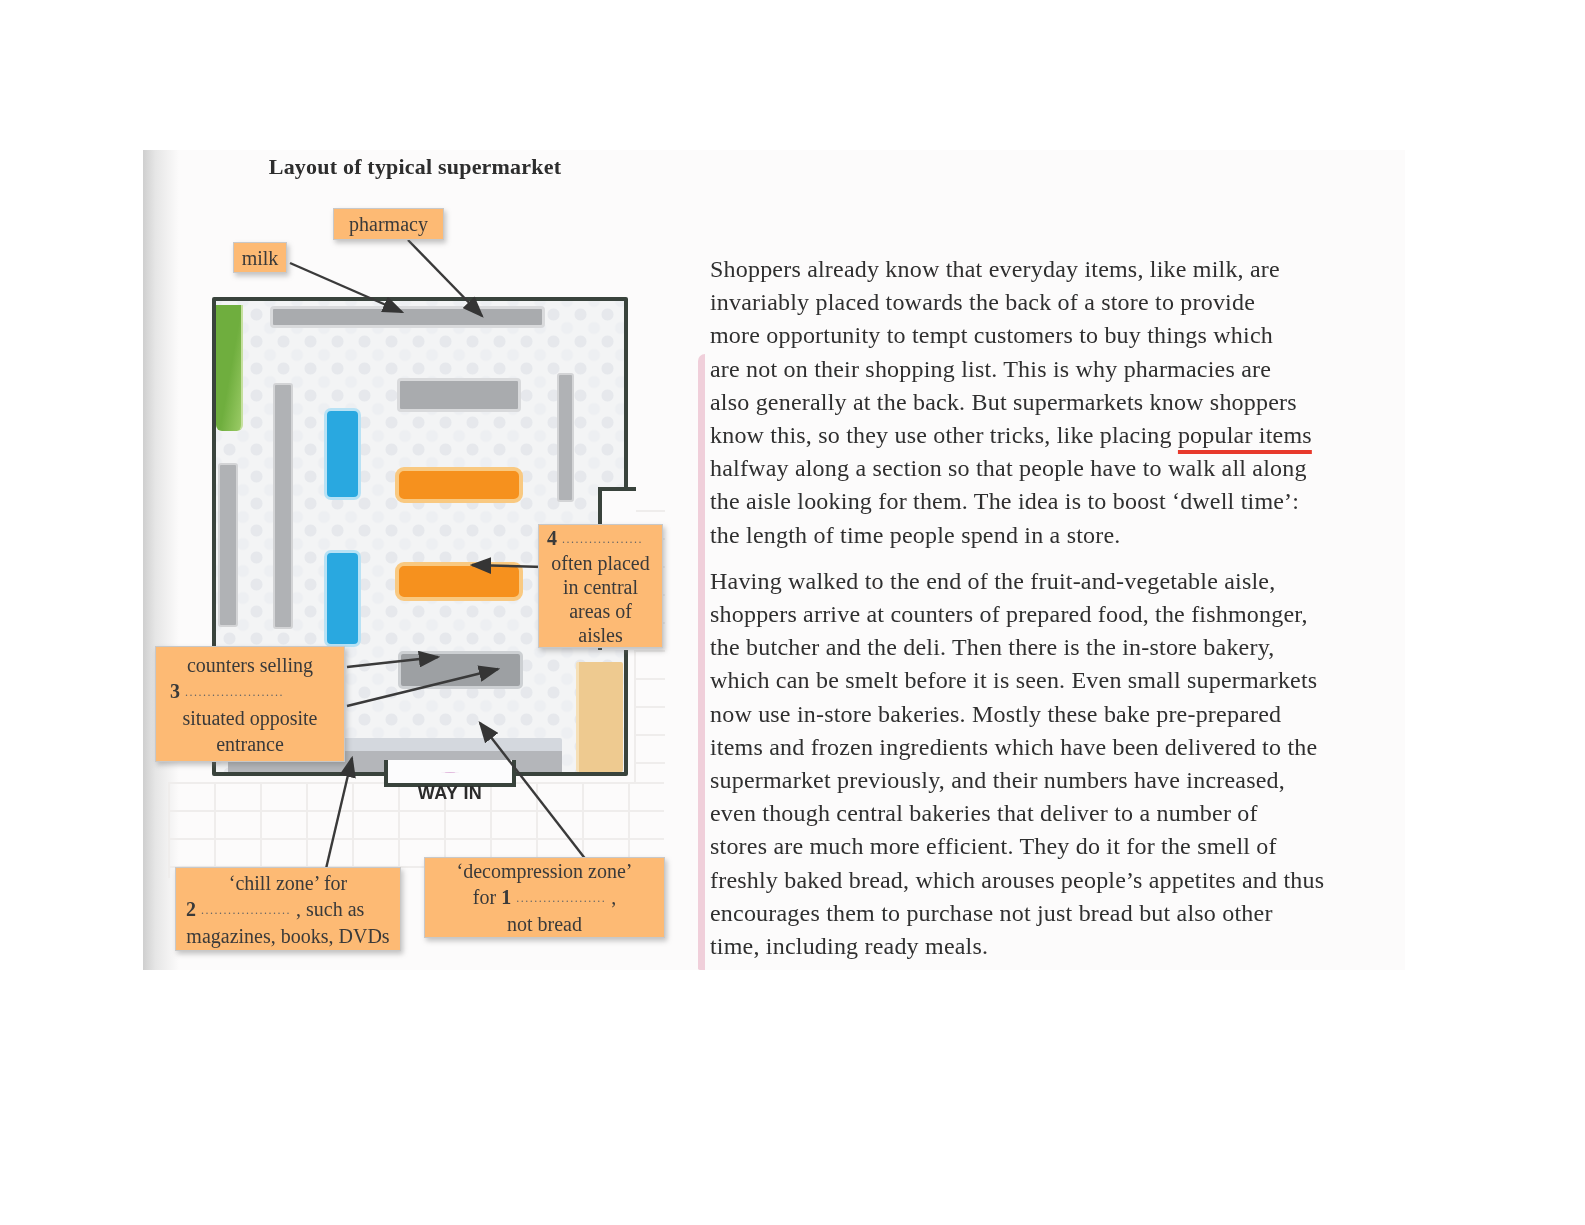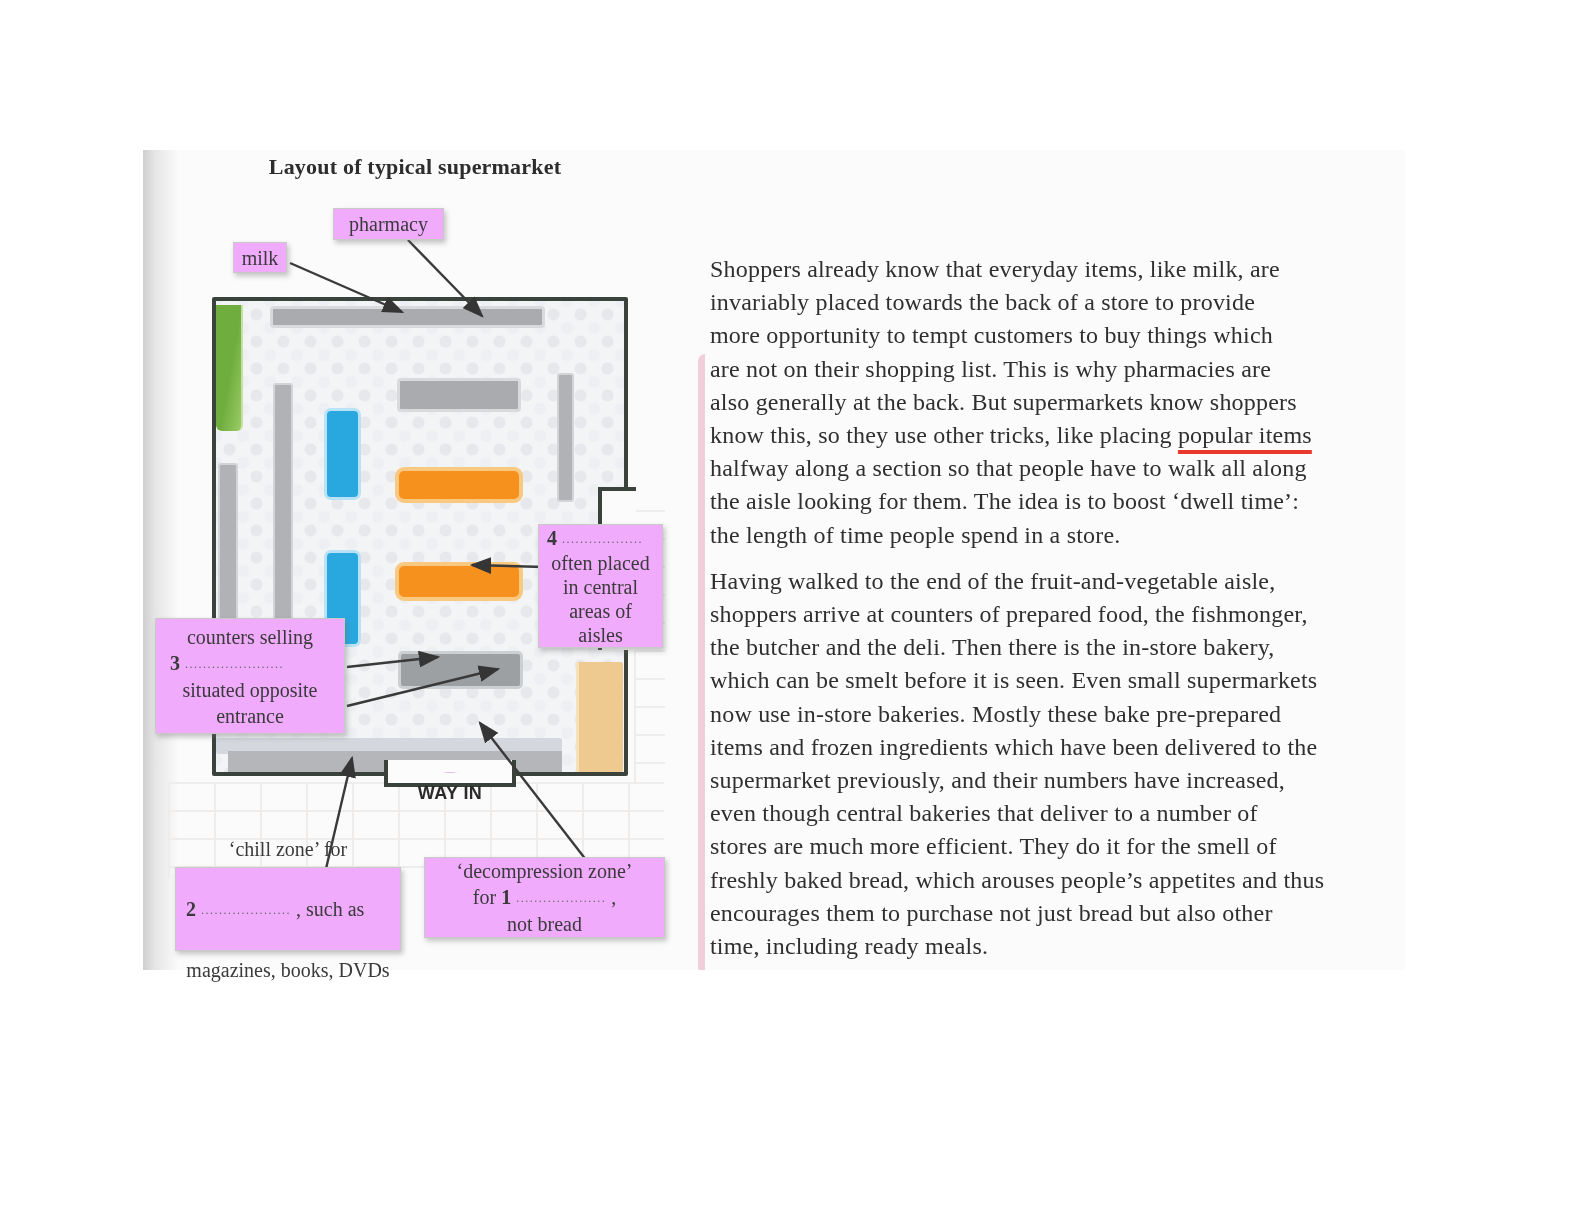--- a/index.html
+++ b/index.html
@@ -71,30 +71,30 @@
 
   .wayin{left:376px; top:762px; width:148px; height:42px; display:flex;
     align-items:center; justify-content:center; gap:10px; z-index:6;flex-direction:column;}
   .wayin-text{font-family:"Liberation Sans", sans-serif; font-weight:800;
     font-size:18px; color:#2b2b2b; letter-spacing:.4px;}
   .pink-arrow{display:inline-block; width:21px; height:36px; background:var(--pink-arrow);
     clip-path:polygon(50% 0,100% 40%,73% 40%,73% 100%,27% 100%,27% 40%,0 40%);}
 
   .connectors{left:140px; top:140px; width:560px; height:840px; z-index:4; pointer-events:none;}
 
-  .label-box{background:#f0abfc; border:1px solid #c8c8c8;
+  .label-box{background:#fdba74; border:1px solid #c8c8c8;
     box-shadow:2px 3px 5px rgba(110,110,110,.4);
     font-size:20px; color:#3a3a3a; line-height:26px; text-align:center;
     display:flex; flex-direction:column; justify-content:center;
     padding:2px 4px; z-index:5;}
   #lb-milk{left:233px; top:232px; width:54px; height:31px;}
   #lb-pharmacy{left:333px; top:198px; width:111px; height:32px;}
-  #lb-counters{left:155px; top:608px; width:190px; height:116px;}
+  #lb-counters{left:155px; top:636px; width:190px; height:116px;}
   #lb-central{left:538px; top:514px; width:125px; height:124px; line-height:24px;}
-  #lb-chill{left:175px; top:857px; width:226px; height:84px;gap:34px;}
+  #lb-chill{left:175px; top:857px; width:226px; height:84px;}
   #lb-decomp{left:424px; top:847px; width:241px; height:81px;}
   #lb-counters .line:nth-child(2){text-align:left; padding-left:10px;}
   #lb-central .line:nth-child(1){text-align:left; padding-left:4px;}
   #lb-chill .line:nth-child(2){text-align:left; padding-left:6px;}
 
   .b{font-weight:bold;}
   .dots{letter-spacing:1.5px; font-size:12px; color:#666; vertical-align:2px;}
 
   
   .passage{left:710px; top:243px; width:700px; color:var(--ink);}

